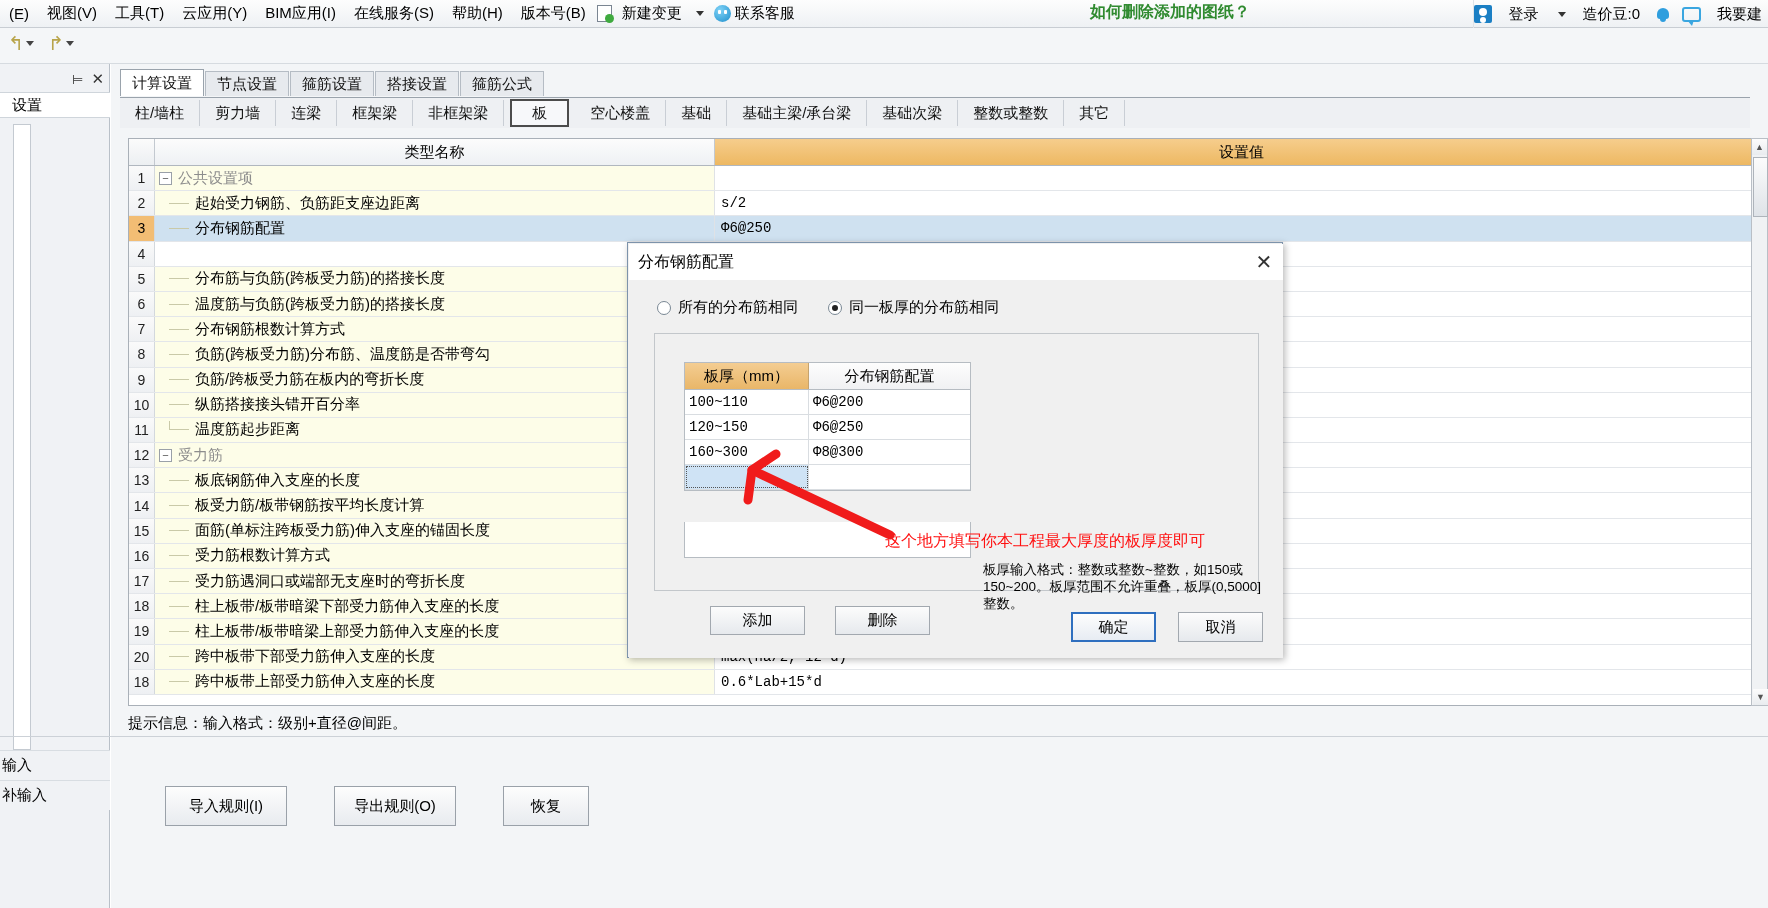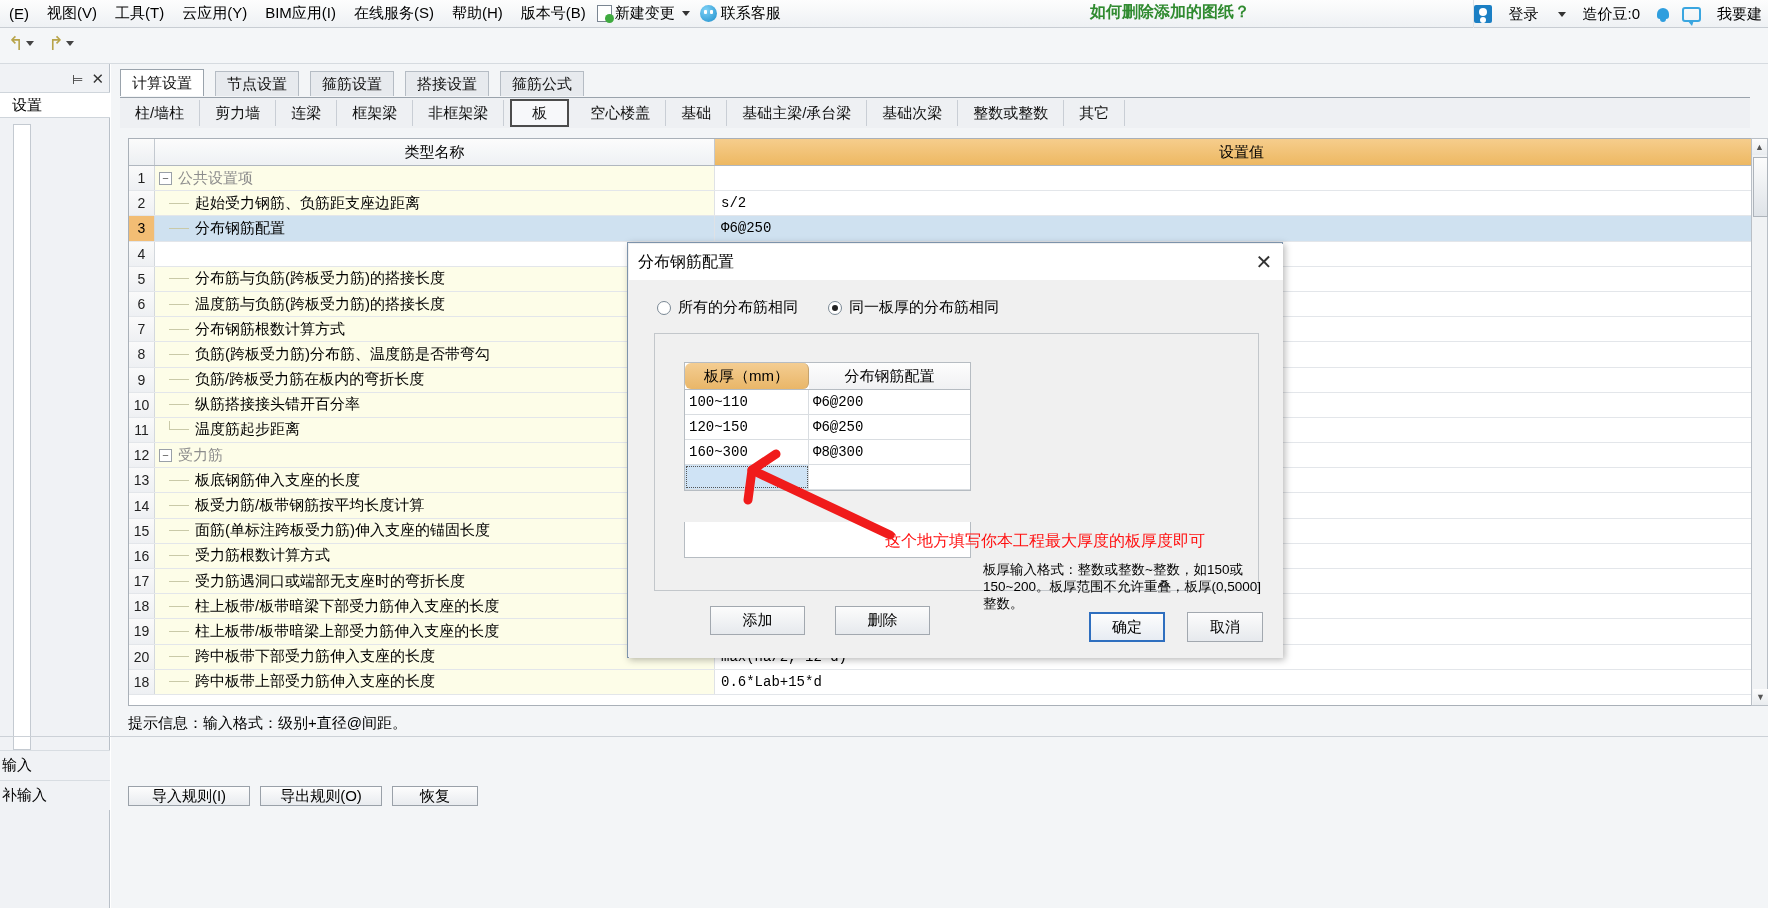--- a/index.html
+++ b/index.html
@@ -18,21 +18,21 @@
   #menubar{
     position:absolute; left:0; top:0; width:1768px; height:28px;
     background:linear-gradient(#fdfdfd,#eef1f4);
     border-bottom:1px solid #c8cdd3;
     display:flex; align-items:center;
   }
   .menu-item{
     font-size:15px; padding:2px 9px; white-space:nowrap; cursor:default;
     color:#000;
   }
-  #newchange{ display:flex; align-items:center; gap:3px; padding:1px 4px 1px 2px;}
+  #newchange{ display:flex; align-items:center; gap:10px; padding:1px 4px 1px 2px;}
   #newchange .glyph-doc{
     width:15px;height:17px;background:#fff;border:1px solid #7a8592;
     position:relative; display:inline-block;
   }
   #newchange .glyph-doc:after{
     content:""; position:absolute; right:-3px; bottom:-2px;
     width:9px;height:9px;border-radius:50%;
     background:#3faa3f;
   }
   .caret-down{
@@ -132,21 +132,21 @@
     position:absolute; left:111px; top:64px; width:1657px; height:844px;
     background:#f3f5f7;
   }
 
   
   #tabrow1{
     position:absolute; left:9px; top:5px; height:27px; display:flex; align-items:flex-end;
   }
   .tab1{
     height:25px; padding:0 11px; font-size:15px; background:#e7eaee;
-    border:1px solid #b5bcc4; border-bottom:none; margin-right:11px;
+    border:1px solid #b5bcc4; border-bottom:none; margin-right:1px;
     display:flex;align-items:center; color:#111;
   }
   .tab1.active{
     background:#ffffff; height:27px; font-weight:normal;
     border-color:#9aa3ac; position:relative; z-index:3;
   }
   
   #tabrow2{
     position:absolute; left:9px; top:33px; width:1630px; height:31px;
     background:#eef0f3; border-top:1px solid #9aa3ac;
@@ -231,23 +231,23 @@
     position:absolute; left:128px; top:710px; width:1640px; height:26px;
     display:flex; align-items:center; font-size:15px;
   }
   #bottom-left-border{
     position:absolute;left:0;top:736px;width:1768px;height:1px;background:#ccd1d7;
   }
   #btnrow{
     position:absolute; left:128px; top:786px; display:flex; gap:10px;
   }
   .bbtn{
-    height:20px;min-width:122px;padding:0 10px;font-size:15px;
+    height:40px;min-width:122px;padding:0 10px;font-size:15px;
     background:linear-gradient(#fdfdfd,#e8ebef);border:1px solid #9aa1a9;
-    display:flex;align-items:center;justify-content:center;
+    display:flex;align-items:center;justify-content:center;margin-left:37px;
   }
   .bbtn.small{ min-width:86px; }
 
   
   #dialog{
     position:absolute; left:627px; top:242px; width:656px; height:416px;
     background:#f0f0f0; border:1px solid #7d93ab;
     box-shadow:2px 2px 7px rgba(0,0,0,.28);
   }
   #dlg-title{
@@ -280,21 +280,20 @@
   }
   #inner-table{
     position:absolute;left:29px;top:28px;width:287px;
     background:#fff;border:1px solid #b6bcc2;
   }
   .it-head{ display:flex;height:27px;border-bottom:1px solid #b6bcc2; }
   .ith-a{
     width:124px;background:linear-gradient(#f4cd92,#e9b668);
     display:flex;align-items:center;justify-content:center;font-size:15px;
     border-right:1px solid #c5a36e;
-    border-radius:6px;
   }
   .ith-b{
     flex:1;background:linear-gradient(#fdfdfd,#f0f1f3);
     display:flex;align-items:center;justify-content:center;font-size:15px;
   }
   .it-row{ display:flex;height:25px;border-bottom:1px solid #d9dde1;background:#fff; }
   .itc-a{
     width:124px;border-right:1px solid #d9dde1;display:flex;align-items:center;
     padding-left:4px;font-size:14px;font-family:"Liberation Mono","DejaVu Sans Mono",monospace;
   }
@@ -320,21 +319,21 @@
   }
   .dbtn{
     width:95px;height:29px;font-size:15px;
     background:linear-gradient(#fcfcfc,#e6e9ed);border:1px solid #a2a8af;
     display:flex;align-items:center;justify-content:center;
   }
   #okcancel{
     position:absolute;right:20px;top:332px;display:flex;gap:22px;
   }
   .dbtn2{
-    width:76px;height:30px;font-size:15px;
+    width:85px;height:30px;font-size:15px;
     background:linear-gradient(#fcfcfc,#e6e9ed);border:1px solid #a2a8af;
     display:flex;align-items:center;justify-content:center;
   }
   .dbtn2.primary{ border:2px solid #2f6fbf; background:linear-gradient(#fdfdfd,#e7ecf3); }
 
   
   #annot-arrow{ position:absolute; left:690px; top:430px; pointer-events:none; }
 </style>
 </head>
 <body>

